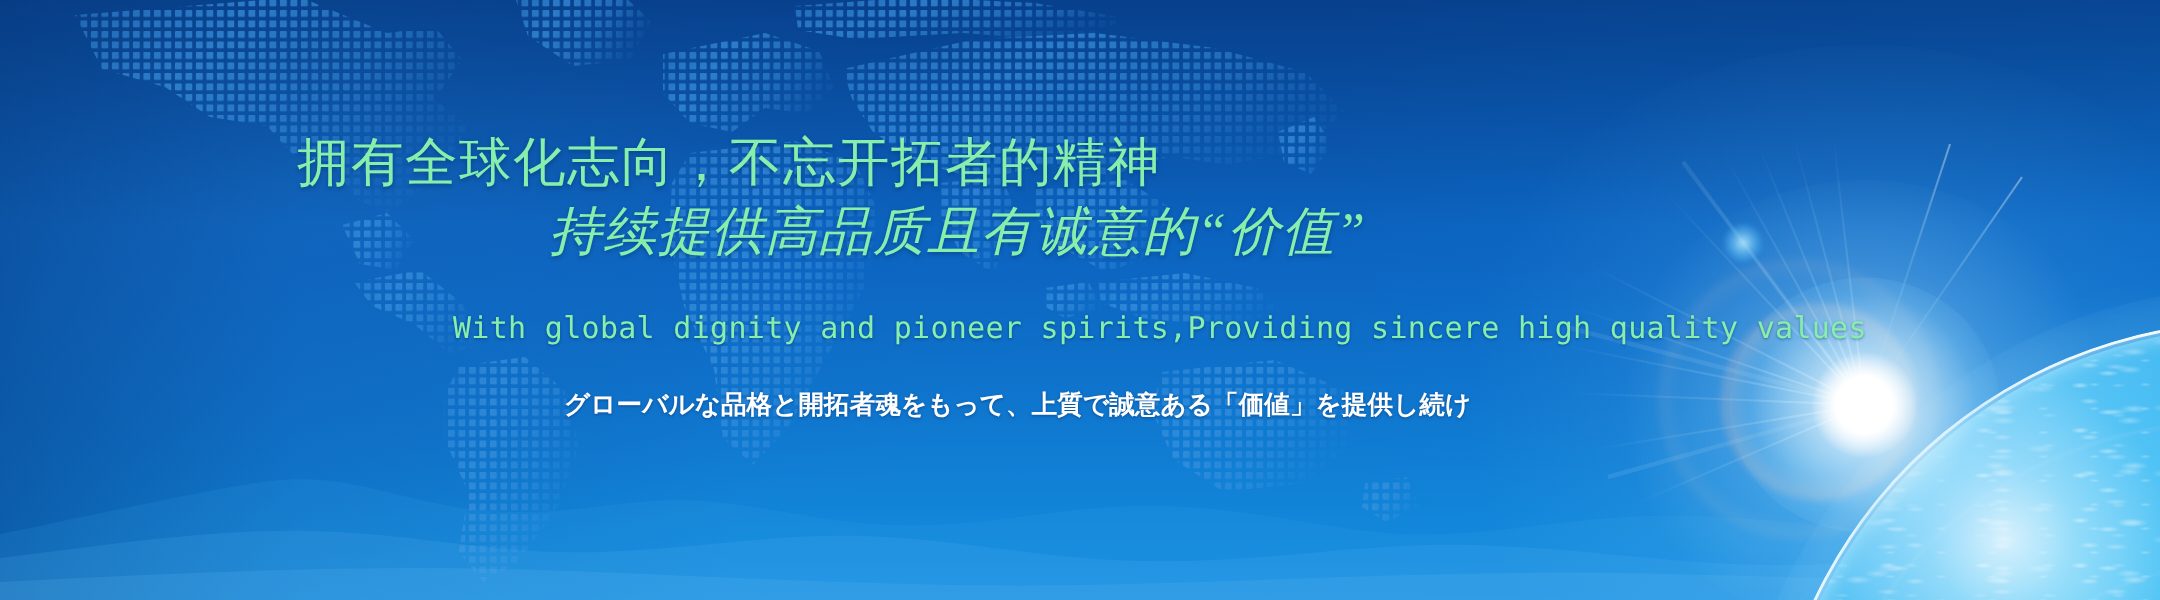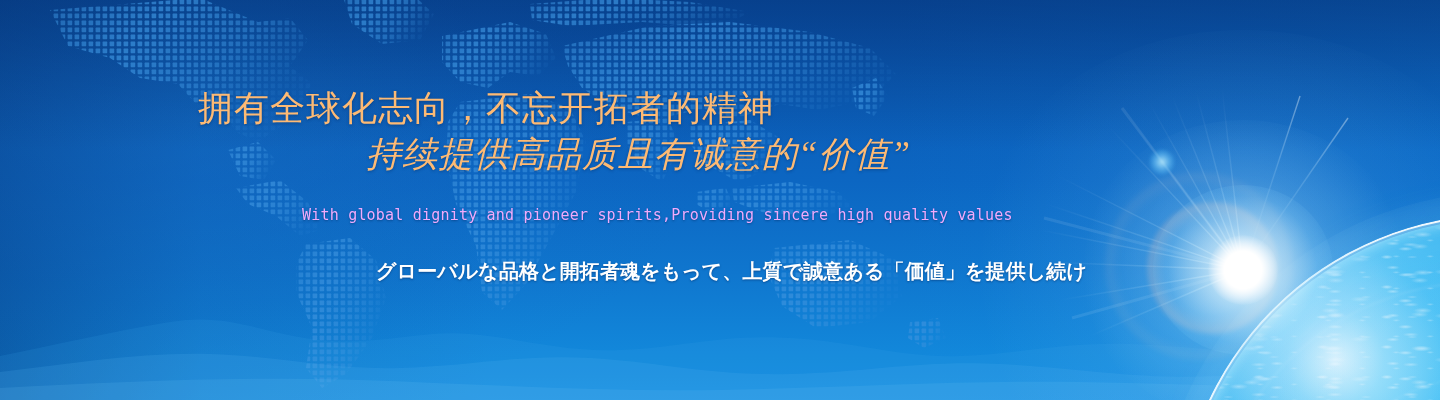--- a/index.html
+++ b/index.html
@@ -274,51 +274,51 @@
   .copy {
     position: absolute;
     left: 0; top: 0;
     width: 1060px;
     height: 400px;
   }
   .headline {
     position: absolute;
     left: 198px;
     top: 86px;
-    color: #fdba74;
+    color: #86efac;
     font-family: "Liberation Serif", "DejaVu Serif", serif;
     font-size: 35px;
     line-height: 46px;
     letter-spacing: 1px;
     white-space: nowrap;
     text-shadow: 0 1px 3px rgba(3,40,95,0.45);
   }
   .headline .line2 {
     display: block;
     padding-left: 168px;
     font-style: italic;
   }
   .subline-en {
     position: absolute;
     left: 302px;
     top: 206px;
-    color: #f0abfc;
+    color: #86efac;
     font-family: "DejaVu Sans Mono", "Liberation Mono", monospace;
-    font-size: 15px;
+    font-size: 20px;
     letter-spacing: 0.2px;
     white-space: nowrap;
     text-shadow: 0 1px 2px rgba(3,40,95,0.5);
   }
   .subline-jp {
     position: absolute;
     left: 376px;
     top: 258px;
     color: #ffffff;
     font-family: "DejaVu Sans", "Liberation Sans", sans-serif;
-    font-size: 20px;
+    font-size: 17px;
     font-weight: bold;
     letter-spacing: 0.1px;
     white-space: nowrap;
     text-shadow: 0 1px 2px rgba(3,40,95,0.5);
   }
 </style>
 </head>
 <body>
 
 <div id="banner">

